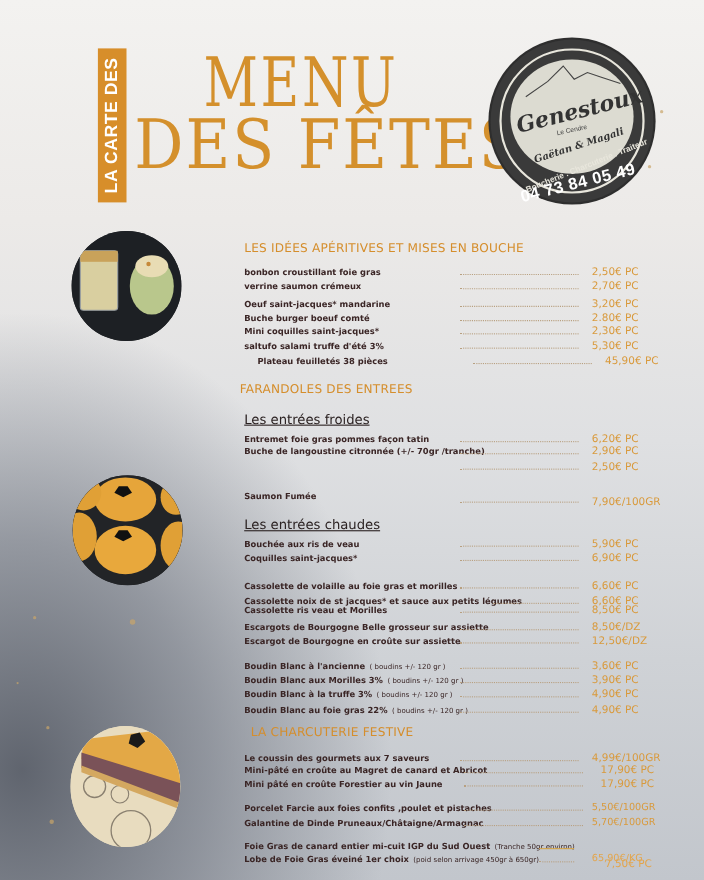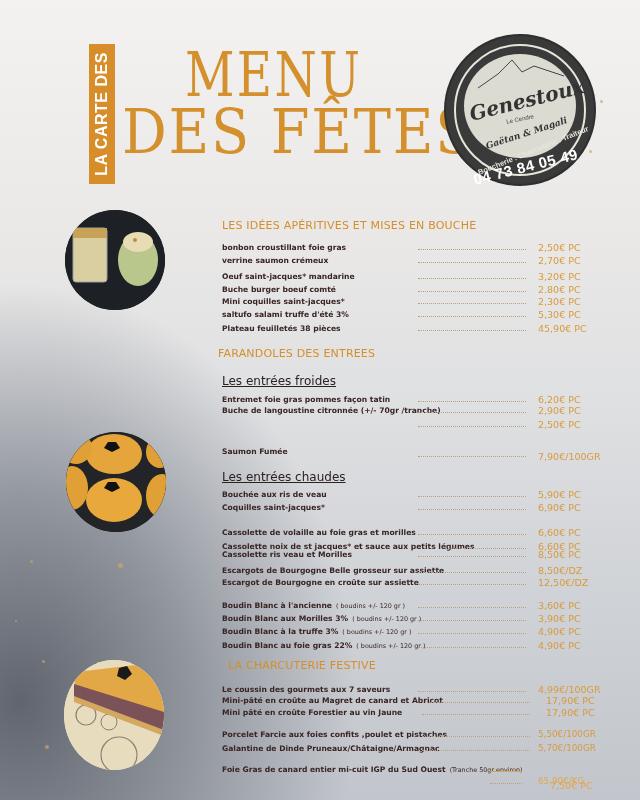--- a/index.html
+++ b/index.html
@@ -189,21 +189,21 @@
 <div class="row" style="top:297px;">
   <span class="name">Mini coquilles saint-jacques*</span>
   <span class="dots"></span>
   <span class="price">2,30€ PC</span>
 </div>
 <div class="row" style="top:310px;">
   <span class="name">saltufo salami truffe d'été 3%</span>
   <span class="dots"></span>
   <span class="price">5,30€ PC</span>
 </div>
-<div class="row" style="top:324px;">
+<div class="row" style="top:324px;margin-left:12px;">
   <span class="name">Plateau feuilletés 38 pièces</span>
   <span class="dots"></span>
   <span class="price">45,90€ PC</span>
 </div>
 
 <div class="section-title" style="left:218px;top:347px;">FARANDOLES DES ENTREES</div>
 <div class="subsection-title" style="left:222px;top:374px;">Les entrées froides</div>
 
 <div class="row" style="top:395px;">
   <span class="name">Entremet foie gras pommes façon tatin</span>
@@ -309,15 +309,16 @@
   <span class="name">Galantine de Dinde Pruneaux/Châtaigne/Armagnac</span>
   <span class="dots" style="left:200px;"></span>
   <span class="price" style="left:316px;font-size:8.8px;">5,70€/100GR</span>
 </div>
 <div class="row" style="top:765px;">
   <span class="name"><span>Foie Gras de canard entier mi-cuit IGP du Sud Ouest</span><span class="note">(Tranche 50gr environ)</span></span>
   <span class="dots" style="left:268px;width:32px;border-top:1px solid #d7a74a;"></span>
   <span class="price" style="left:328px;color:#e3a54c;margin-top:16px;">7,50€ PC</span>
 </div>
 <div class="row" style="top:777px;">
+  <span class="name"><span>Lobe de Foie Gras éveiné 1er choix</span><span class="note">(poid selon arrivage 450gr à 650gr)</span></span>
   <span class="dots" style="left:268px;width:32px;"></span>
   <span class="price" style="left:316px;color:#e3a54c;font-size:8.8px;">65,90€/KG</span>
 </div>
 
 </body></html>

